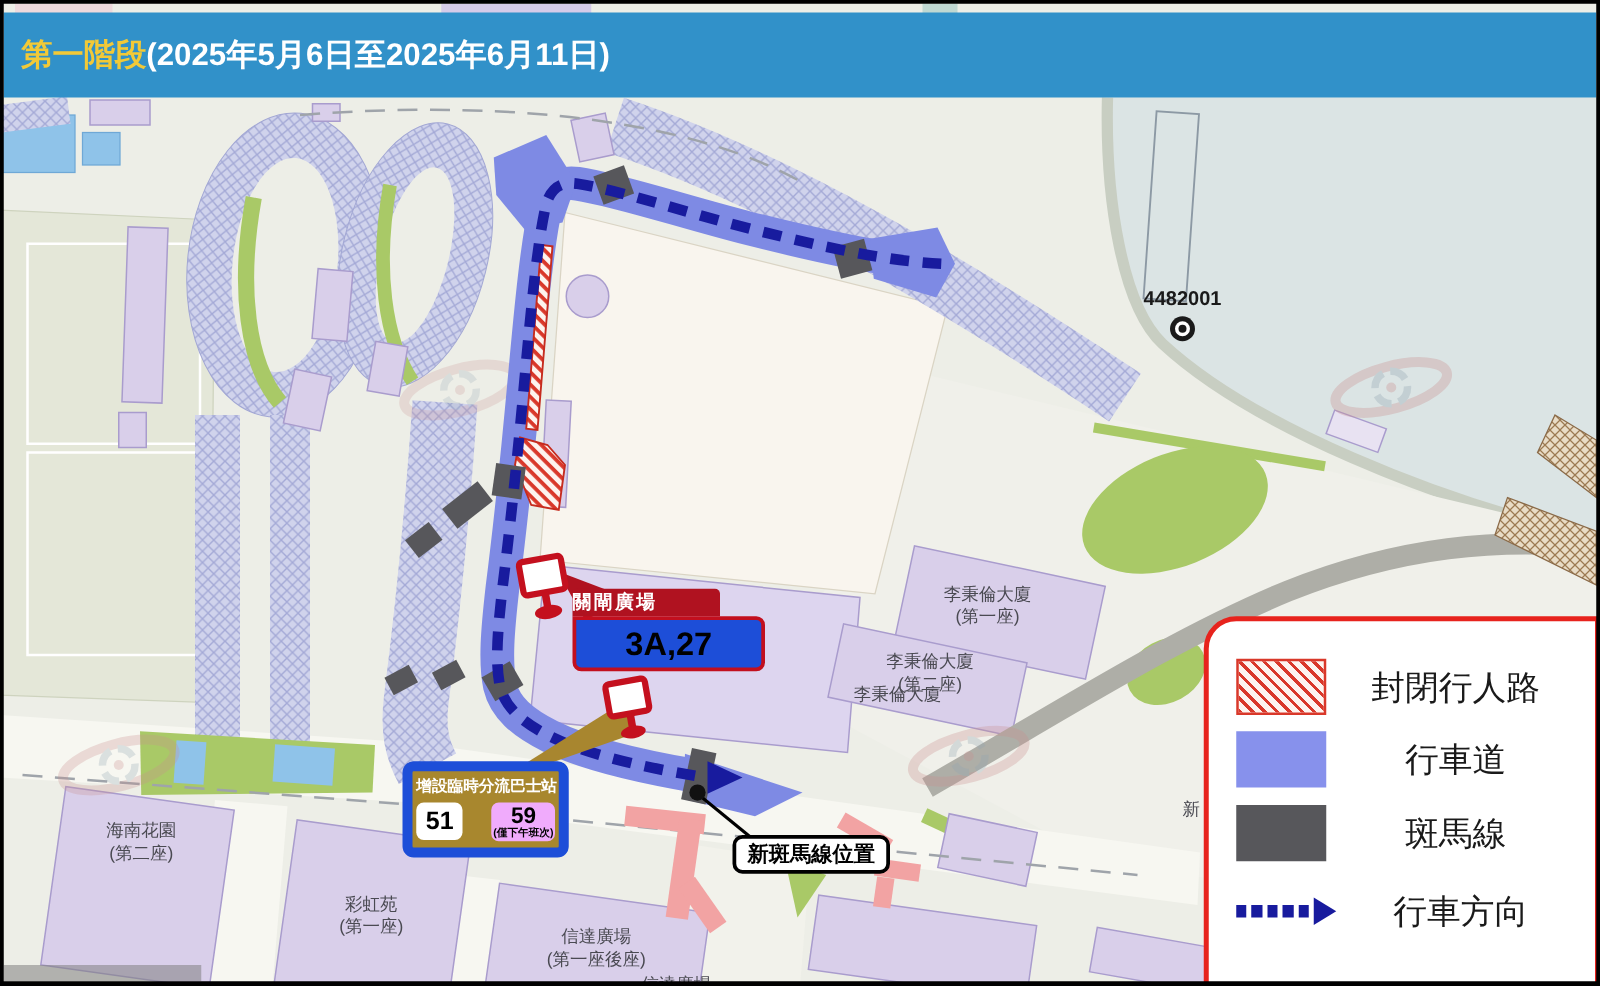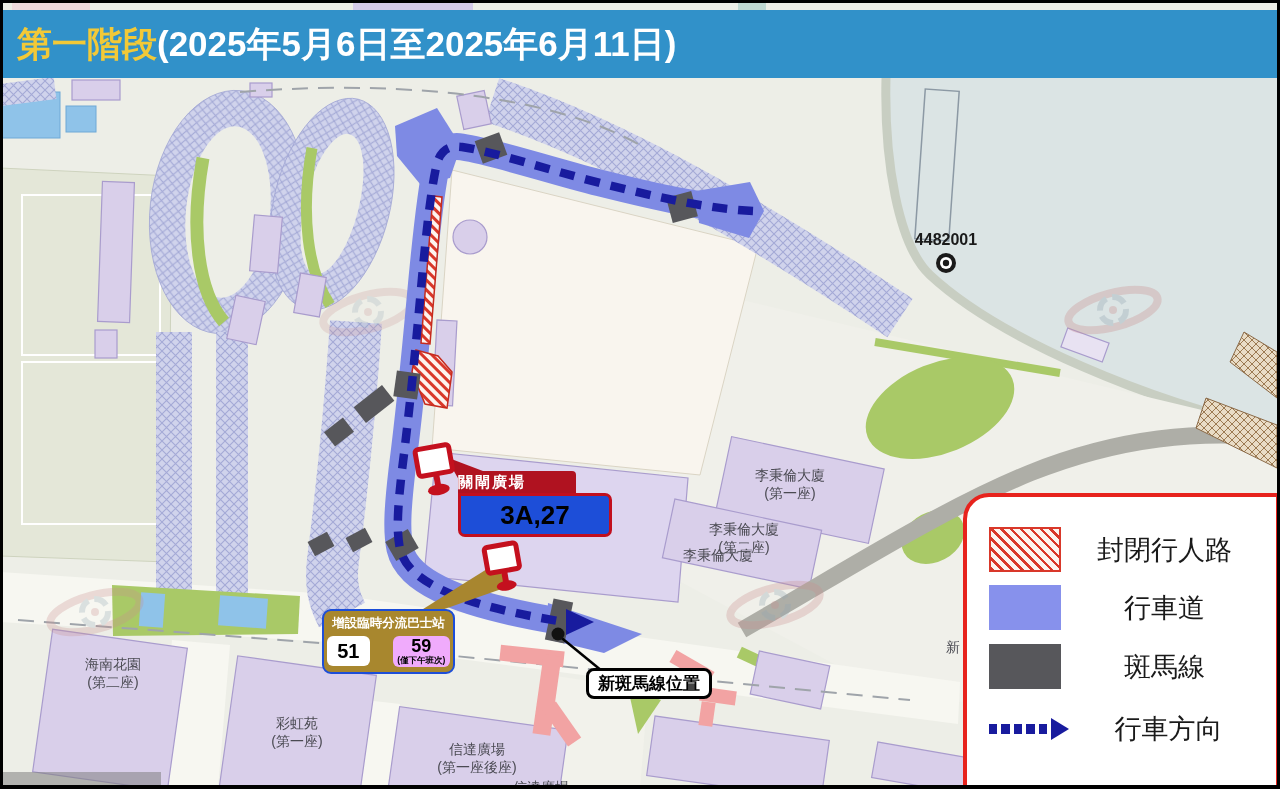--- a/index.html
+++ b/index.html
@@ -8,42 +8,42 @@
   .maplayer{position:absolute;left:0;top:0;width:1280px;height:789px;}
   
   .edge{position:absolute;background:#000;z-index:60;}
   .edge.t{left:0;top:0;right:0;height:3px;}
   .edge.b{left:0;bottom:0;right:0;height:4px;}
   .edge.l{left:0;top:0;bottom:0;width:3px;}
   .edge.r{right:0;top:0;bottom:0;width:3px;}
   
   .titlebar{position:absolute;left:3px;top:10px;width:1274px;height:68px;background:#3191C9;
             z-index:30;line-height:68px;padding-left:14px;box-sizing:border-box;
-            font-size:35px;font-weight:bold;white-space:nowrap;}
+            font-size:25px;font-weight:bold;white-space:nowrap;}
   .t-phase{color:#F2C937;}
   .t-dates{color:#FFFFFF;}
   
   .blabel{position:absolute;transform:translate(-50%,-50%);text-align:center;font-size:14px;
           color:#4A4A52;line-height:1.3;white-space:nowrap;z-index:10;}
   .bname,.bsub{display:block;}
   .marker-id{position:absolute;left:946px;top:240px;transform:translate(-50%,-50%);
              font-size:16px;font-weight:bold;color:#1A1A1A;z-index:10;}
   .partial-label{position:absolute;left:953px;top:648px;transform:translate(-50%,-50%);
              font-size:14px;color:#4A4A52;z-index:4;}
   
   .co-plaza{position:absolute;left:458px;top:471px;z-index:12;}
   .co-plaza-h{width:118px;height:22px;background:#B01220;color:#fff;font-weight:bold;
               font-size:15px;text-align:left;line-height:22px;letter-spacing:2px;
               border-radius:4px 4px 0 0;}
   .co-plaza-b{width:148px;height:38px;background:#1d4ed8;border:3px solid #C20F1E;
               border-radius:0 7px 7px 7px;font-size:26px;font-weight:bold;color:#000;
               text-align:center;line-height:38px;}
   
   .co-temp{position:absolute;left:322px;top:609px;width:133px;background:#A8872E;
-           border:2px solid #1d4ed8;border-radius:9px;padding:4px 3px 5px;box-sizing:border-box;
+           border:8px solid #1d4ed8;border-radius:9px;padding:4px 3px 5px;box-sizing:border-box;
            z-index:12;}
   .co-temp-h{color:#fff;font-size:12.5px;font-weight:bold;text-align:center;margin-bottom:4px;
              white-space:nowrap;}
   .co-temp-row{display:flex;justify-content:center;gap:23px;align-items:flex-start;}
   .co-51{width:46px;height:30px;background:#fff;border-radius:6px;font-size:20px;font-weight:bold;
          text-align:center;line-height:30px;color:#000;}
   .co-59{width:62px;background:#f0abfc;border-radius:6px;text-align:center;padding:1px 0 2px;color:#000;}
   .co-59-n{font-size:18px;font-weight:bold;line-height:19px;}
   .co-59-note{font-size:8.5px;font-weight:bold;line-height:9px;}
   

